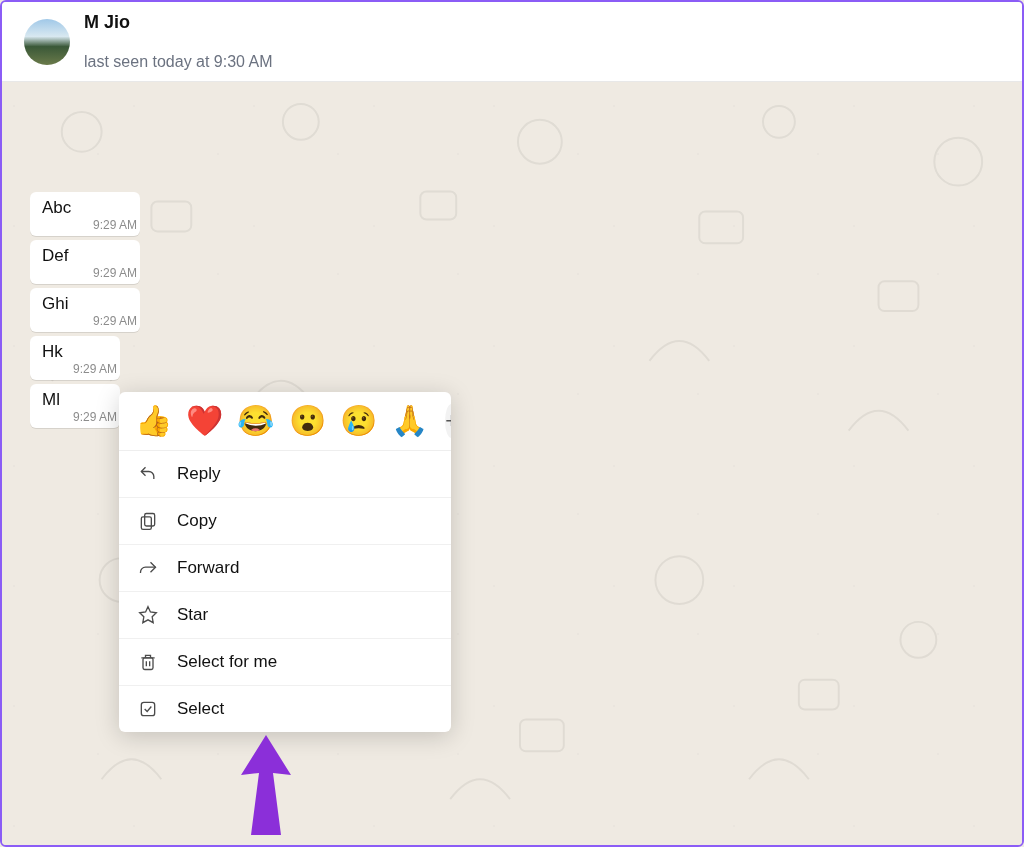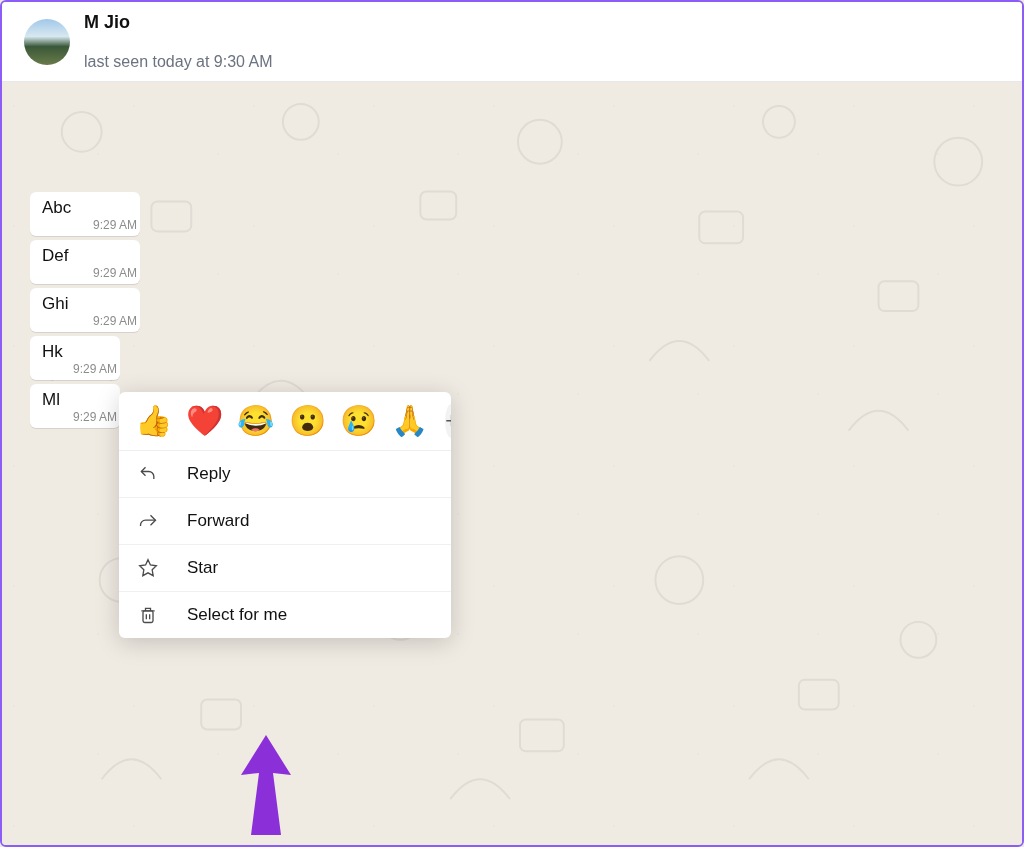--- a/index.html
+++ b/index.html
@@ -87,21 +87,21 @@
   .reaction-plus {
     width: 34px; height: 34px; border-radius: 50%;
     background: #f2f2f2;
     display: flex; align-items: center; justify-content: center;
     font-size: 22px; color: #555; cursor: pointer;
     margin-left: 2px;
   }
   .menu-item {
     display: flex;
     align-items: center;
-    gap: 28px;
+    gap: 18px;
     padding: 13px 18px;
     cursor: pointer;
     border-bottom: 1px solid #f0f0f0;
   }
   .menu-item:last-child { border-bottom: none; }
   .menu-icon { width: 22px; display: flex; justify-content: center; color: #555; }
   .menu-icon svg { width: 20px; height: 20px; stroke: #4b4b4b; fill: none; stroke-width: 1.6; }
   .cursor-annotation {
     position: absolute;
     left: 229px;
@@ -200,20 +200,29 @@
         <svg viewBox="0 0 24 24">
             <path d="M9 14l-5-5 5-5"></path>
             <path d="M4 9h9a6 6 0 0 1 6 6v3"></path>
           </svg>
       </span>
       <span>Reply</span>
     </div>
     <div class="menu-item">
       <span class="menu-icon">
         <svg viewBox="0 0 24 24">
+            <rect x="8" y="3" width="12" height="15" rx="2"></rect>
+            <rect x="4" y="7" width="12" height="15" rx="2"></rect>
+          </svg>
+      </span>
+      <span>Copy</span>
+    </div>
+    <div class="menu-item">
+      <span class="menu-icon">
+        <svg viewBox="0 0 24 24">
             <path d="M15 5l6 6-6 6"></path>
             <path d="M21 11H9a6 6 0 0 0-6 6v1"></path>
           </svg>
       </span>
       <span>Forward</span>
     </div>
     <div class="menu-item">
       <span class="menu-icon">
         <svg viewBox="0 0 24 24">
             <path d="M12 2l2.9 6.3L22 9.3l-5 4.9 1.2 7L12 17.8 5.8 21.2 7 14.2l-5-4.9 7.1-1z"></path>
@@ -225,20 +234,29 @@
       <span class="menu-icon">
         <svg viewBox="0 0 24 24">
             <path d="M4 7h16"></path>
             <path d="M9 7V4h6v3"></path>
             <rect x="6" y="7" width="12" height="14" rx="2"></rect>
             <path d="M10 11v6M14 11v6"></path>
           </svg>
       </span>
       <span>Select for me</span>
     </div>
+    <div class="menu-item">
+      <span class="menu-icon">
+        <svg viewBox="0 0 24 24">
+            <rect x="4" y="4" width="16" height="16" rx="3"></rect>
+            <path d="M8 12l3 3 5-6"></path>
+          </svg>
+      </span>
+      <span>Select</span>
+    </div>
   </div>
 
   <div class="cursor-annotation">
     <svg viewBox="0 0 70 120">
       <path d="M35 0 L60 40 L42 38 L50 100 L20 100 L28 38 L10 40 Z" fill="#8b2fd9"></path>
     </svg>
   </div>
 
 </div>
 

